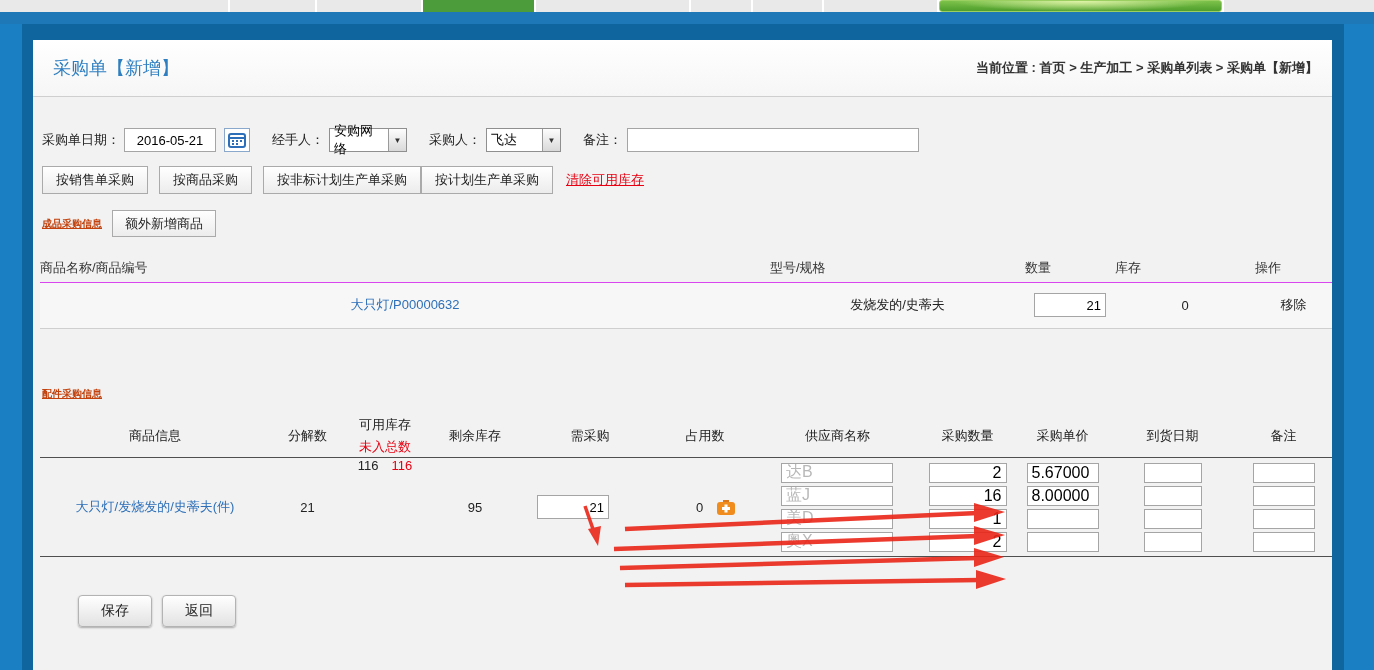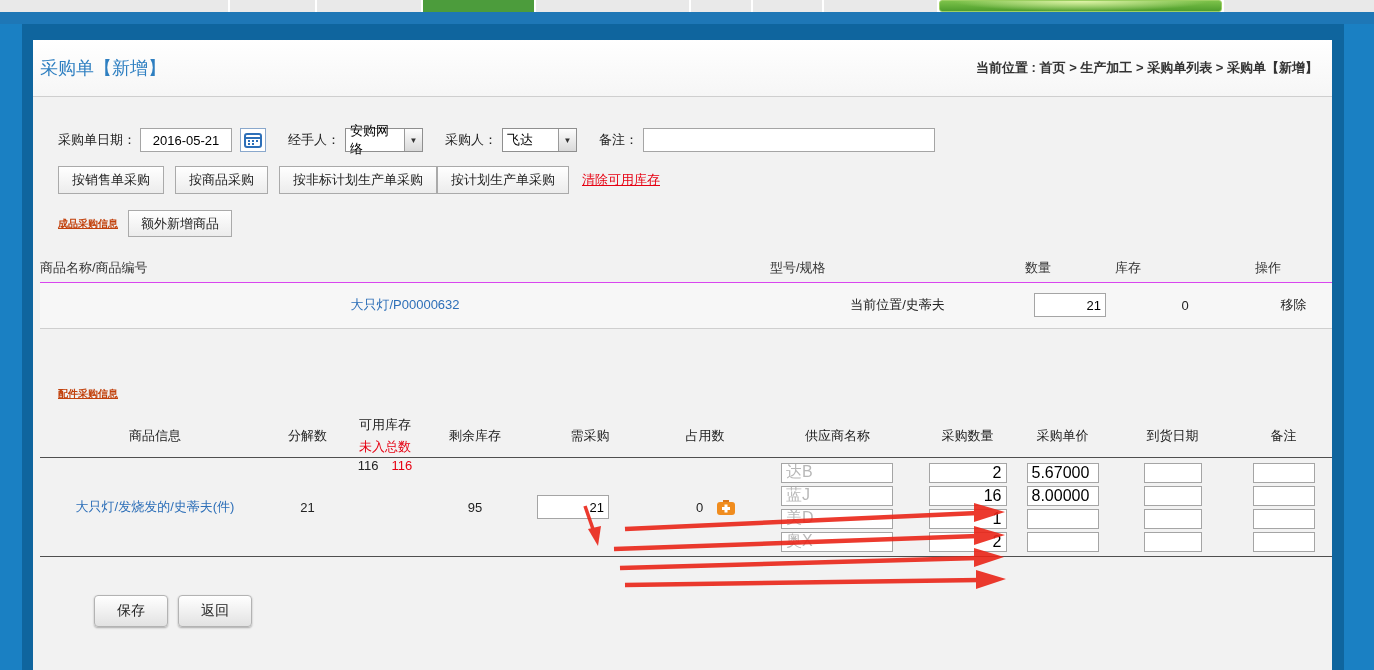--- a/index.html
+++ b/index.html
@@ -10,26 +10,26 @@
   .tabs-row { position:absolute; top:0; left:0; width:1374px; height:12px; background:#fff; display:flex; gap:2px; }
   .tab { background:#e9e9e9; height:12px; }
   .tab.green { background:#4c9c3c; }
   .tab.glossy { background:radial-gradient(ellipse 70% 160% at 50% 0%, #dff3a8, rgba(223,243,168,0) 65%), linear-gradient(#7cc24a,#4f9e2d); border:1px solid #9ccf62; border-radius:3px; }
 
   .header-band { position:absolute; top:12px; left:0; width:1374px; height:12px; background:#1e77b6; }
   .inner-frame { position:absolute; top:24px; left:22px; width:1322px; height:646px; background:#0f659e; }
   .card { position:absolute; top:40px; left:33px; width:1299px; height:630px; background:#f2f2f2; }
 
   
-  .title-bar { height:57px; background:linear-gradient(#ffffff,#f6f6f6); border-bottom:1px solid #cfcfcf; display:flex; align-items:center; justify-content:space-between; padding:0 14px 0 7px; }
+  .title-bar { height:57px; background:linear-gradient(#ffffff,#f6f6f6); border-bottom:1px solid #cfcfcf; display:flex; align-items:center; justify-content:space-between; padding:0 14px 0 20px; }
   .page-title { color:#2e7fc1; font-size:18px; }
   .breadcrumb { color:#333; font-size:13px; font-weight:bold; }
 
   .body { position:relative; padding-top:30px; }
-  .row { display:flex; align-items:center;margin-left:16px; }
+  .row { display:flex; align-items:center; }
   .lbl { font-size:13px; color:#222; }
 
   
   .inp { border:1px solid #a5a5a5; background:#fff; height:24px; font-size:13px; font-family:inherit; padding:0 4px; }
   .form-row { padding-left:9px; height:26px; }
   .date-inp { width:92px; text-align:center; margin-left:4px; }
   .cal-btn { width:26px; height:24px; border:1px solid #8aa8cc; background:#fff; display:inline-flex; align-items:center; justify-content:center; margin-left:8px; cursor:pointer; }
   .sel { display:inline-flex; border:1px solid #8f8f8f; background:#fff; height:24px; align-items:center; margin-left:5px; }
   .sel .txt { font-size:13px; padding:0 4px; display:inline-block; }
   .sel .arrow-btn { width:18px; height:22px; border-left:1px solid #9a9a9a; background:linear-gradient(#fdfdfd,#d9d9d9); display:inline-flex; align-items:center; justify-content:center; font-size:8px; color:#333; cursor:pointer; } .gap2 { margin-left:22px; }
@@ -162,21 +162,21 @@
         <tbody>
             <tr class="hd">
           <td>商品名称/商品编号</td>
           <td>型号/规格</td>
           <td>数量</td>
           <td>库存</td>
           <td>操作</td>
         </tr>
         <tr class="dr">
           <td><a class="link">大只灯/P00000632</a></td>
-          <td>当前位置/史蒂夫</td>
+          <td>发烧发的/史蒂夫</td>
           <td><input class="inp qty-inp" value="21" style=""></td>
           <td>0</td>
           <td><span style="cursor:pointer">移除</span></td>
         </tr>
       </tbody>
         </table>
 
       <div class="row section-row" style="margin-top:57px;height:17px">
         <span class="section-title">配件采购信息</span>
       </div>

